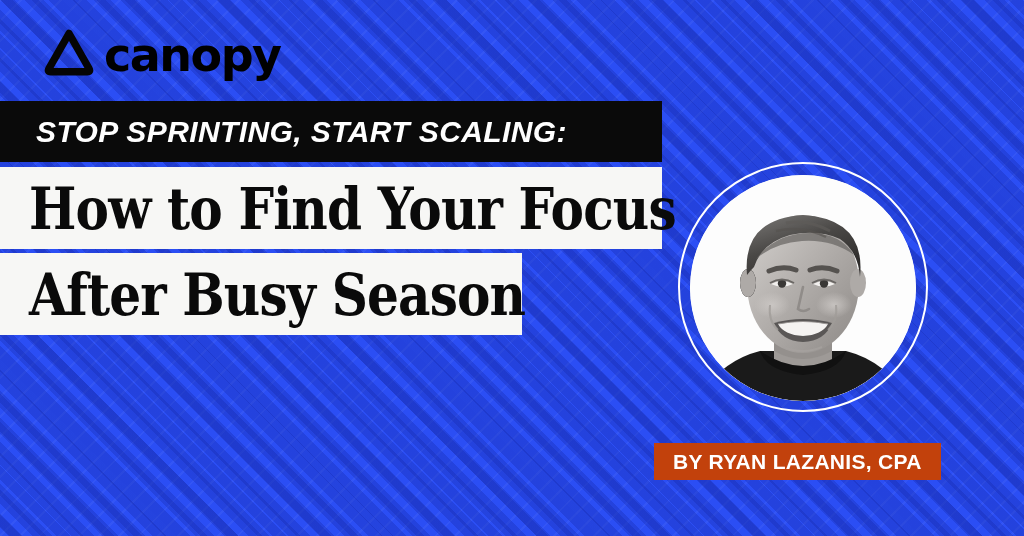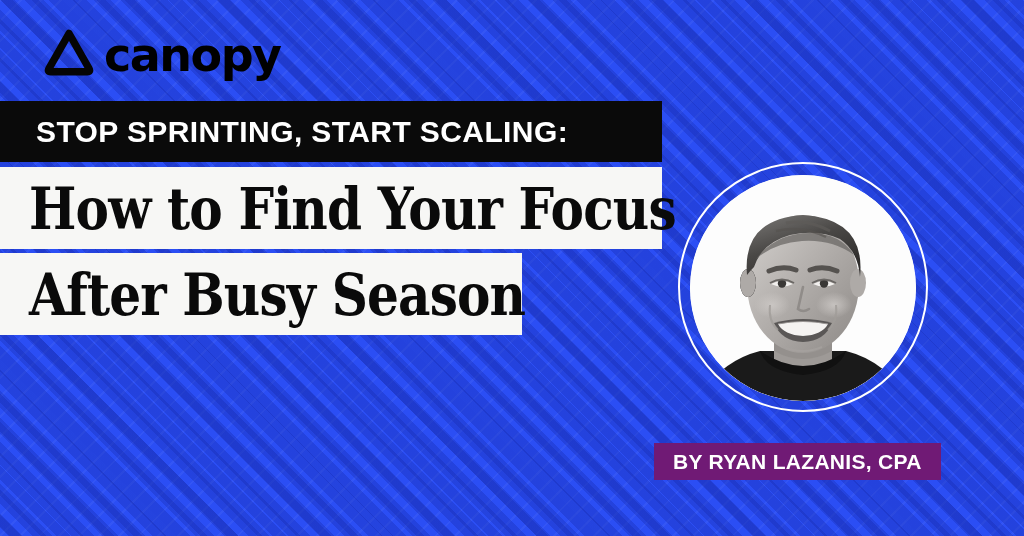--- a/index.html
+++ b/index.html
@@ -77,20 +77,21 @@
   .eyebrow-bar {
     position: absolute;
     left: 0;
     top: 101px;
     width: 662px;
     height: 61px;
     background: #0a0a0a;
     display: flex;
     align-items: center;
     z-index: 5;
+    font-style: italic;
   }
   .eyebrow-text {
     color: #ffffff;
     font-family: "Liberation Sans", sans-serif;
     font-size: 30px;
     font-weight: 700;
     letter-spacing: 0.4px;
     padding-left: 36px;
     white-space: nowrap;
   }
@@ -151,21 +152,21 @@
     width: 226px;
     height: 226px;
   }
 
   
   .byline-badge {
     position: absolute;
     left: 654px;
     top: 443px;
     height: 37px;
-    background: #701a75;
+    background: #c2410c;
     display: flex;
     align-items: center;
     padding: 0 19px;
     z-index: 5;
   }
   .byline-text {
     color: #ffffff;
     font-family: "Liberation Sans", sans-serif;
     font-size: 21px;
     font-weight: 700;

